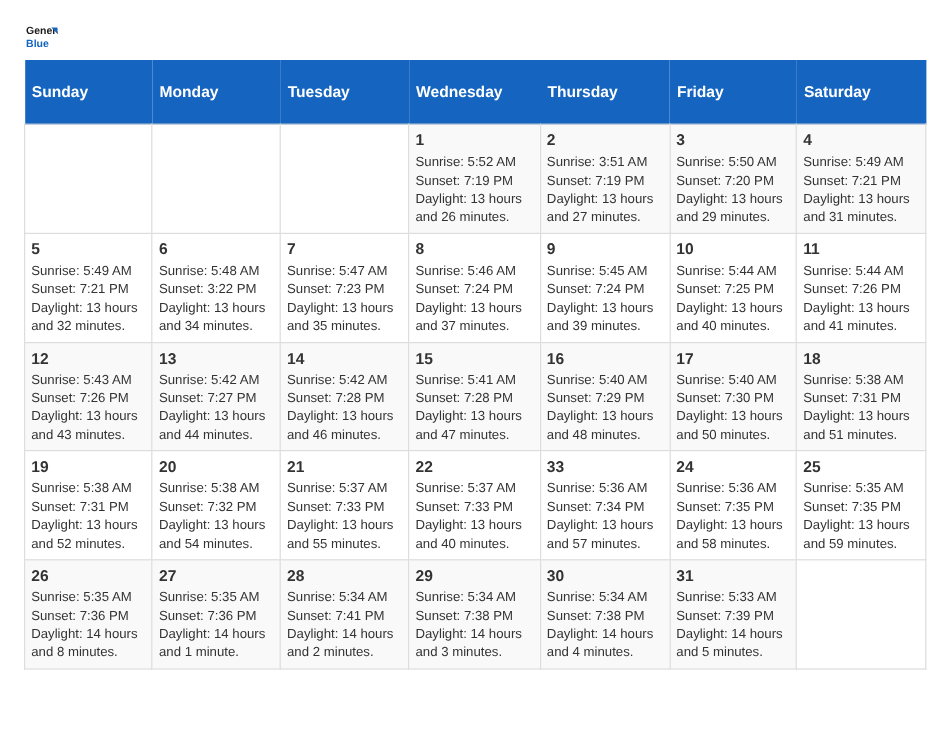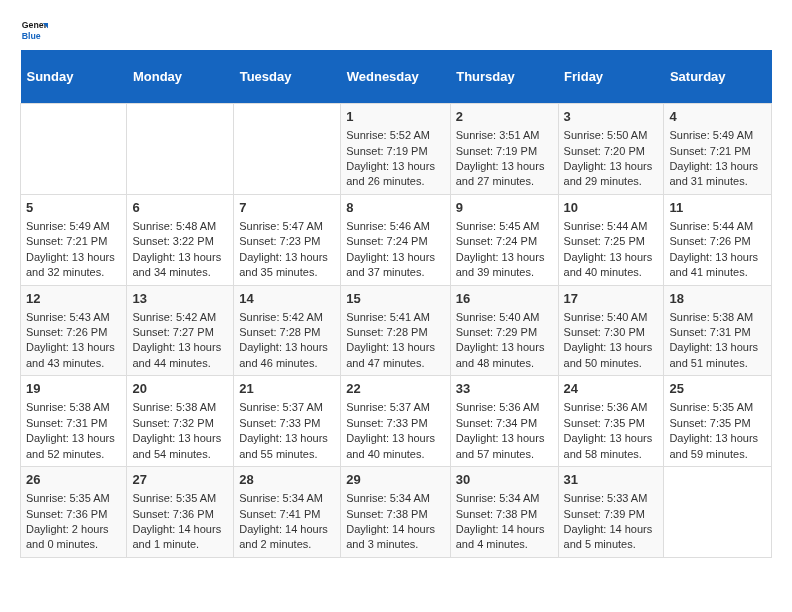--- a/index.html
+++ b/index.html
@@ -266,21 +266,21 @@
           <div>Sunrise: 5:35 AM</div>
           <div>Sunset: 7:35 PM</div>
           <div>Daylight: 13 hours and 59 minutes.</div>
         </td>
       </tr>
       <tr>
         <td>
           <span class="day-num">26</span>
           <div>Sunrise: 5:35 AM</div>
           <div>Sunset: 7:36 PM</div>
-          <div>Daylight: 2 hours and 0 minutes.</div>
+          <div>Daylight: 14 hours and 8 minutes.</div>
         </td>
         <td>
           <span class="day-num">27</span>
           <div>Sunrise: 5:35 AM</div>
           <div>Sunset: 7:36 PM</div>
           <div>Daylight: 14 hours and 1 minute.</div>
         </td>
         <td>
           <span class="day-num">28</span>
           <div>Sunrise: 5:34 AM</div>

